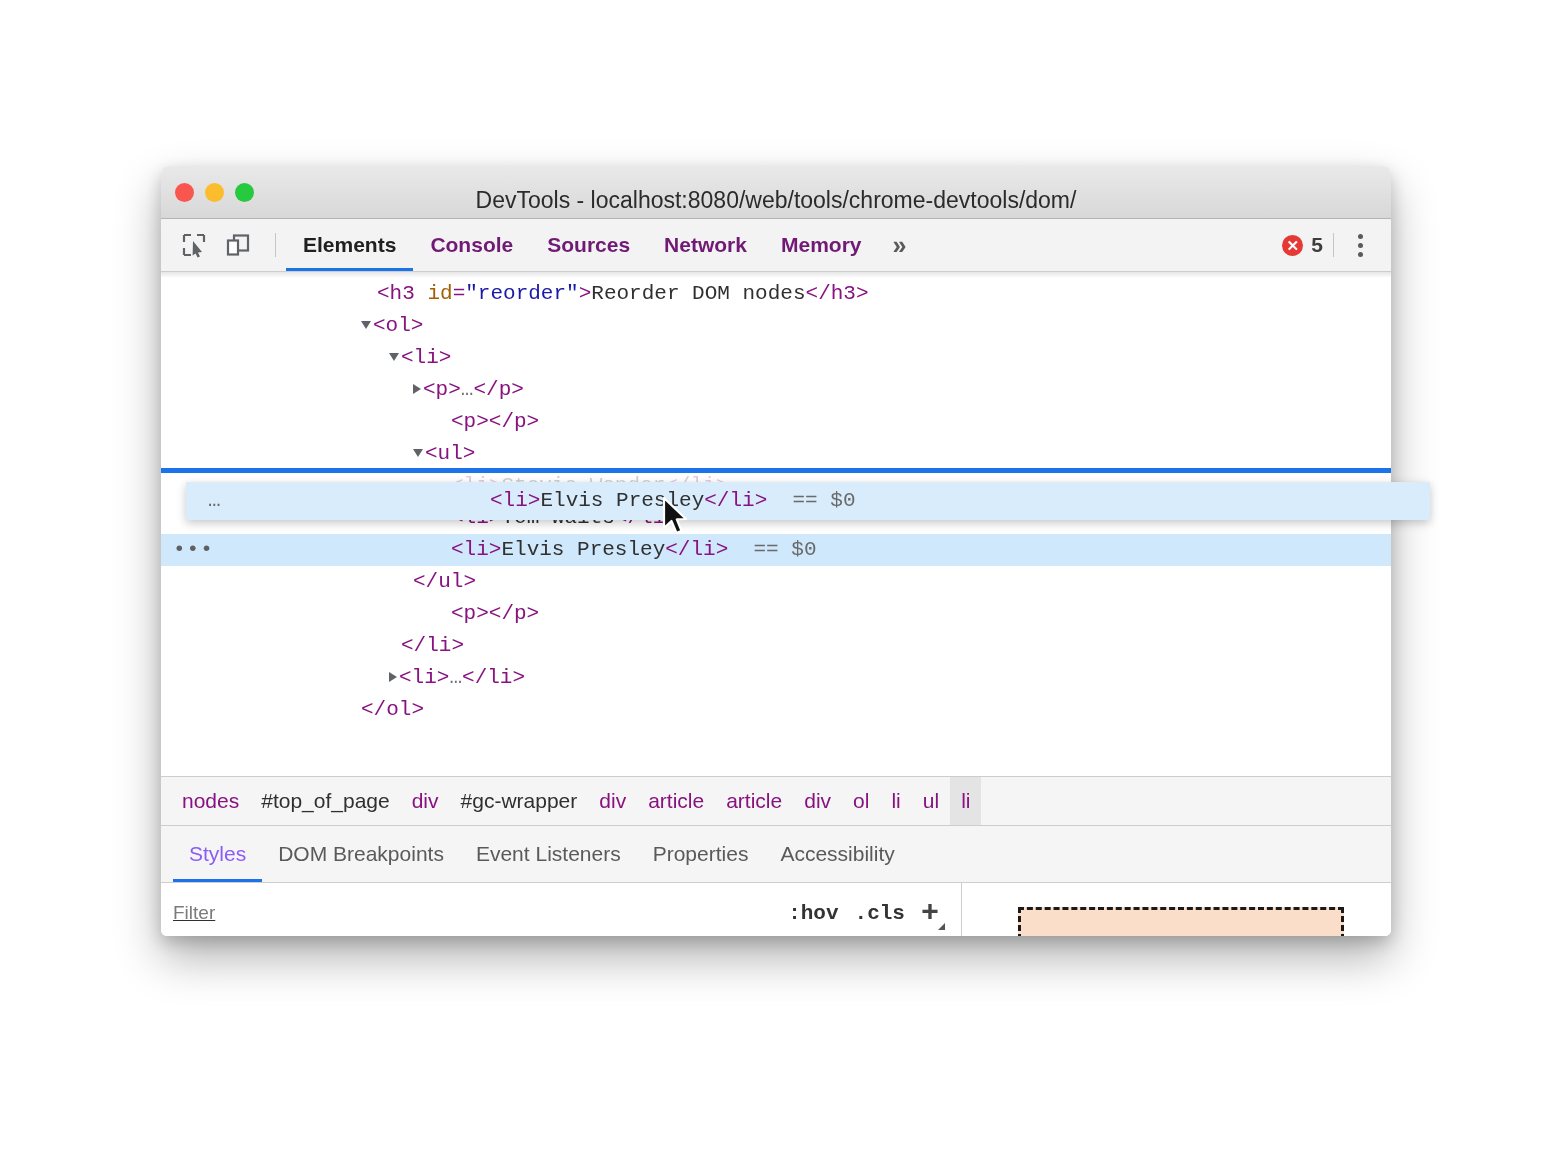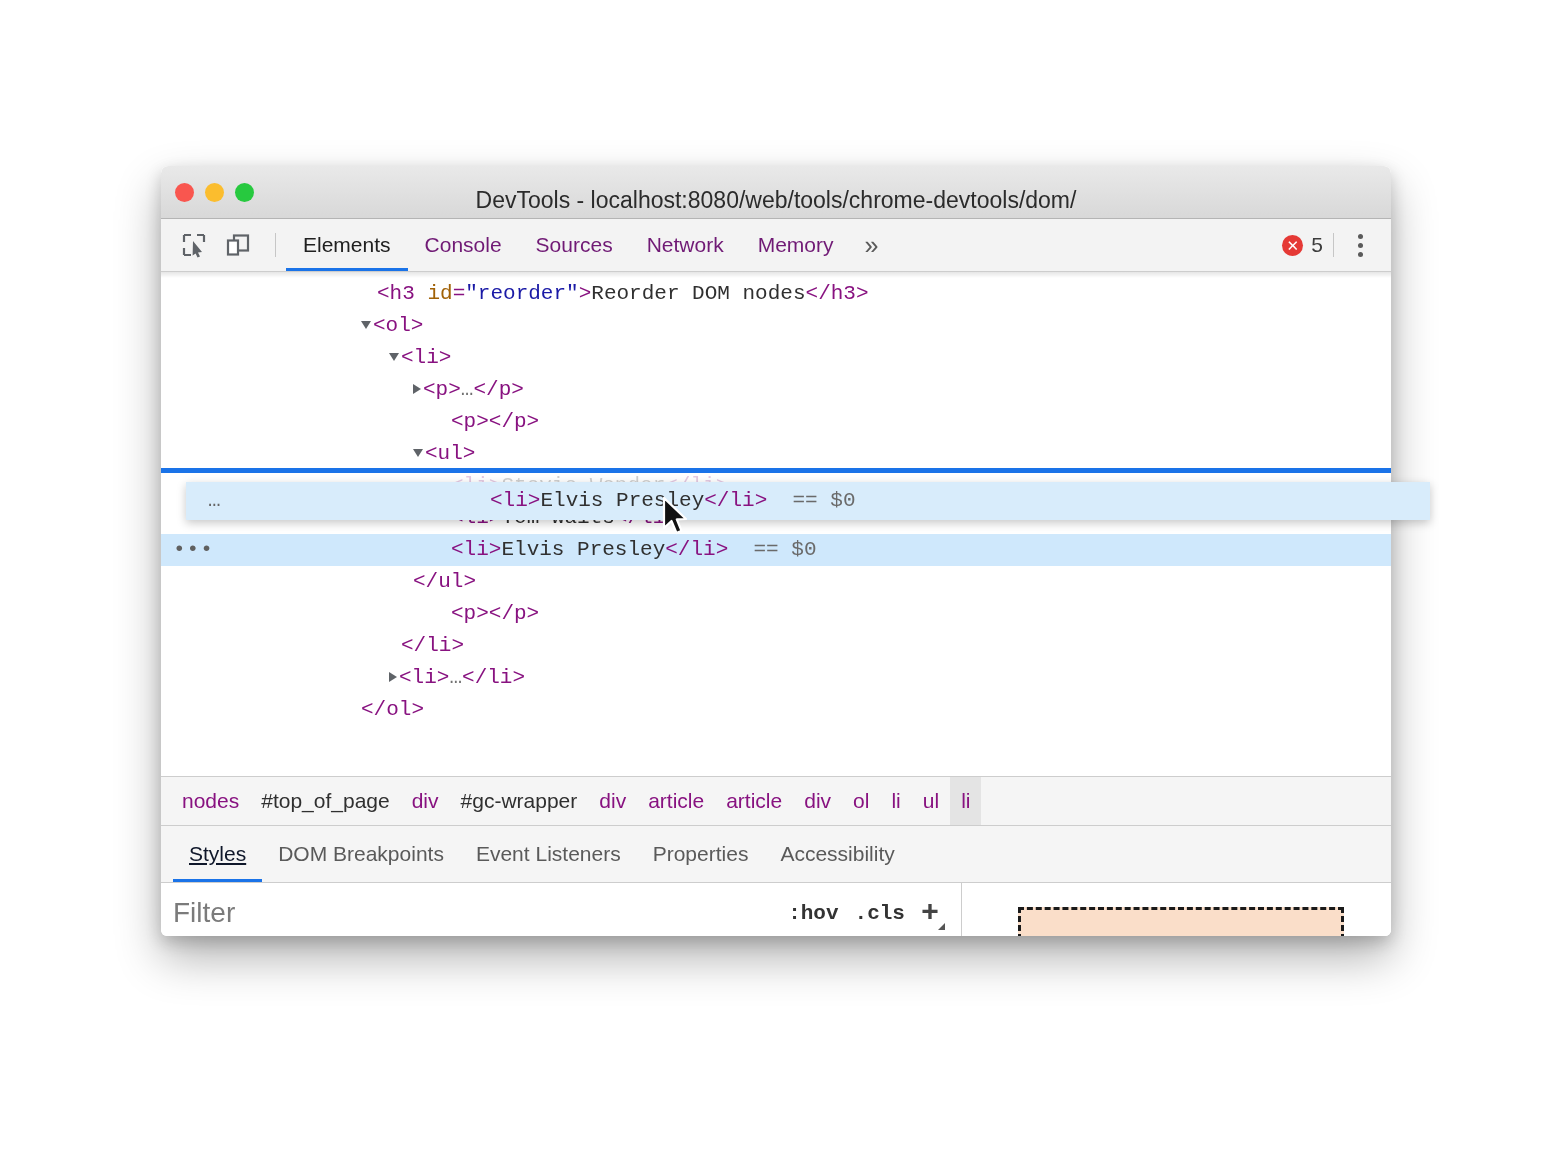--- a/index.html
+++ b/index.html
@@ -61,20 +61,21 @@
   }
 
   
   .dt-toolbar {
     position: relative;
     height: 52px;
     background: #f3f3f3;
     border-bottom: 1px solid #cdcdcd;
     display: flex;
     align-items: center;
+    font-weight: bold;
   }
   .tool-icons {
     display: flex;
     align-items: center;
     padding-left: 16px;
     gap: 10px;
   }
   .tool-icon {
     width: 34px;
     height: 34px;
@@ -310,21 +311,21 @@
   }
   .stab {
     display: flex;
     align-items: center;
     padding: 0 16px;
     font-size: 21px;
     color: #5a5a5a;
     position: relative;
     white-space: nowrap;
   }
-  .stab.active { color: #0f172a; text-decoration: underline; }
+  .stab.active { color: #8b5cf6; }
   .stab.active::after {
     content: "";
     position: absolute;
     left: 0; right: 0; bottom: 0;
     height: 3px;
     background: #1a73e8;
   }
 
   
   .styles-pane {
@@ -338,25 +339,26 @@
     border-right: 1px solid #cdcdcd;
     display: flex;
     align-items: center;
     position: relative;
   }
   .filter-input {
     flex: 1;
     border: none;
     outline: none;
     background: transparent;
-    font-size: 28px;
+    font-size: 19px;
     color: #303030;
     font-family: "Liberation Sans", sans-serif;
     padding: 0 10px 0 12px;
     height: 44px;
+    text-decoration: underline;
   }
   .filter-input::placeholder { color: #7b7b7b; }
   .hov-cls {
     display: flex;
     align-items: center;
     gap: 16px;
     padding-right: 16px;
     font-family: "Liberation Mono", monospace;
     font-size: 21px;
     color: #333;

